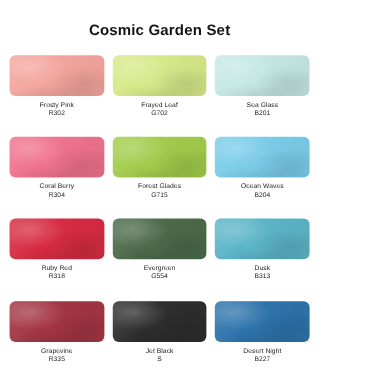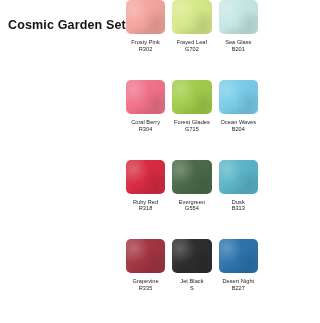--- a/index.html
+++ b/index.html
@@ -13,21 +13,21 @@
     font-family: "Liberation Sans", sans-serif;
     color: #1a1a1a;
     overflow: hidden;
   }
   .page {
     width: 266px;
     height: 323px;
     box-sizing: border-box;
     padding: 0 8px;
     display: flex;
-    flex-direction: row;
+    flex-direction: column;
   }
   .page-title {
     text-align: center;
     font-size: 12.5px;
     font-weight: bold;
     letter-spacing: 0.15px;
     color: #141414;
     margin: 0;
     padding-top: 19px;
     padding-bottom: 13px;

